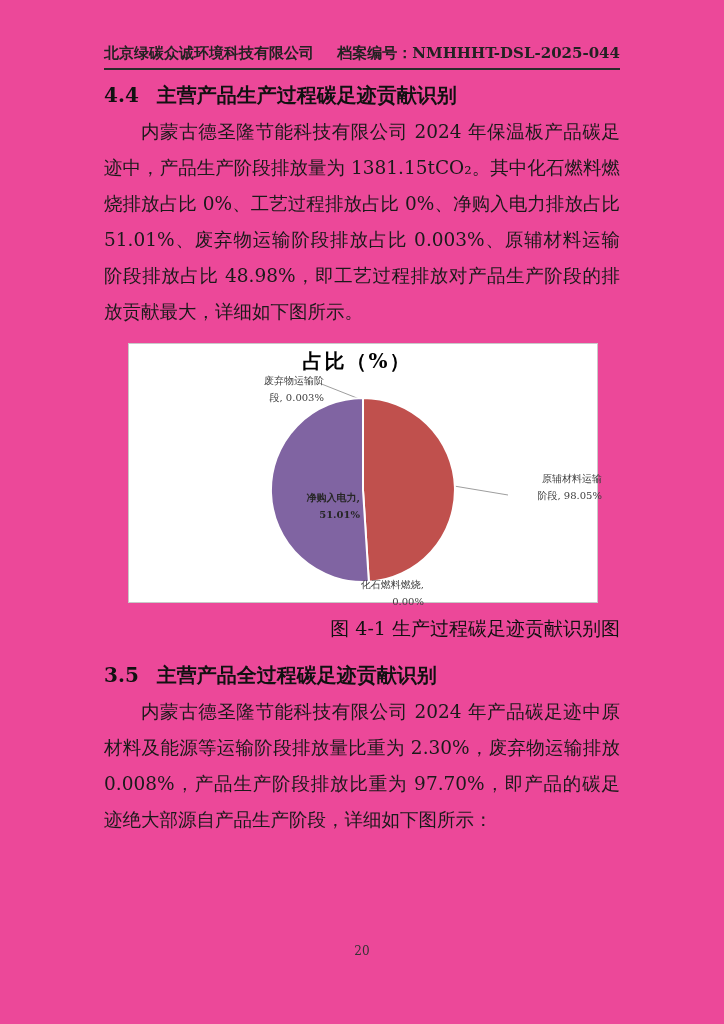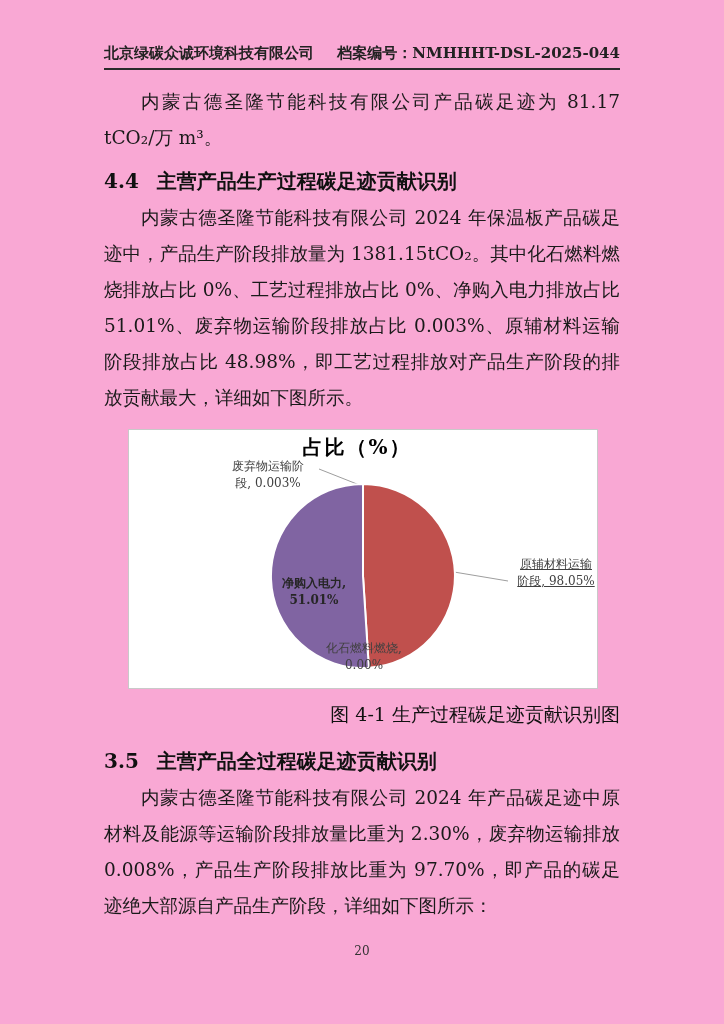--- a/index.html
+++ b/index.html
@@ -1,20 +1,20 @@
 <!DOCTYPE html>
 <html><head>
 <meta charset="utf-8">
 <style>
   html,body{margin:0;padding:0;background:#ffffff;}
   .page{
     position:relative;
     width:724px;height:1024px;
     margin:0 auto;
-    background:#f9a8d4;
+    background:#ec4899;
     font-family:"DejaVu Serif","Liberation Serif",serif;
     color:#1a1a1a;
     overflow:hidden;
   }
   .header{
     margin:0 104px;
     padding-top:44px;
     padding-bottom:5px;
     border-bottom:2px solid #2b2b2b;
     display:flex;
@@ -54,30 +54,30 @@
   }
   .chart-title{
     position:absolute;top:4px;left:0;right:12px;
     text-align:center;
     font-size:20px;font-weight:bold;color:#000;
     letter-spacing:2px;
   }
   .pie-svg{position:absolute;left:0;top:0;width:468px;height:258px;}
   .pie-label{
     position:absolute;
-    font-size:12px;
+    font-size:10px;
     line-height:17px;
     color:#404040;
-    text-align:center;
+    text-align:right;
     font-family:"DejaVu Serif","Liberation Serif",serif;
   }
   .lbl-waste{left:83px;top:28px;width:112px;}
-  .lbl-raw{left:381px;top:126px;width:92px;text-decoration:underline;}
+  .lbl-raw{left:381px;top:126px;width:92px;}
   .lbl-elec{left:139px;top:145px;width:92px;color:#262626;font-weight:bold;}
-  .lbl-fossil{left:175px;top:210px;width:120px;}
+  .lbl-fossil{left:175px;top:232px;width:120px;}
   .fig-caption{
     margin-top:13px;
     text-align:right;
     font-size:19px;
     color:#111;
   }
   .page-number{
     position:absolute;
     bottom:66px;left:0;right:0;
     text-align:center;
@@ -90,21 +90,20 @@
 
 <div class="page">
 
   <div class="header">
     <span>北京绿碳众诚环境科技有限公司</span>
     <span class="file-no"><span>档案编号：</span><span>NMHHHT-DSL-2025-044</span></span>
   </div>
 
   <div class="content">
 
-    <p class="para first">内蒙古德圣隆节能科技有限公司产品碳足迹为 81.17 tCO₂/万 m³。</p>
 
     <div class="sec-heading">
       <span class="num">4.4</span><span>主营产品生产过程碳足迹贡献识别</span>
     </div>
 
     <p class="para">内蒙古德圣隆节能科技有限公司 2024 年保温板产品碳足迹中，产品生产阶段排放量为 1381.15tCO₂。其中化石燃料燃烧排放占比 0%、工艺过程排放占比 0%、净购入电力排放占比 51.01%、废弃物运输阶段排放占比 0.003%、原辅材料运输阶段排放占比 48.98%，即工艺过程排放对产品生产阶段的排放贡献最大，详细如下图所示。</p>
 
     <div class="figure">
       <svg class="pie-svg" viewBox="0 0 468 258" xmlns="http://www.w3.org/2000/svg">
         <line x1="190" y1="39" x2="233" y2="56" stroke="#9e9e9e" stroke-width="1"></line>

